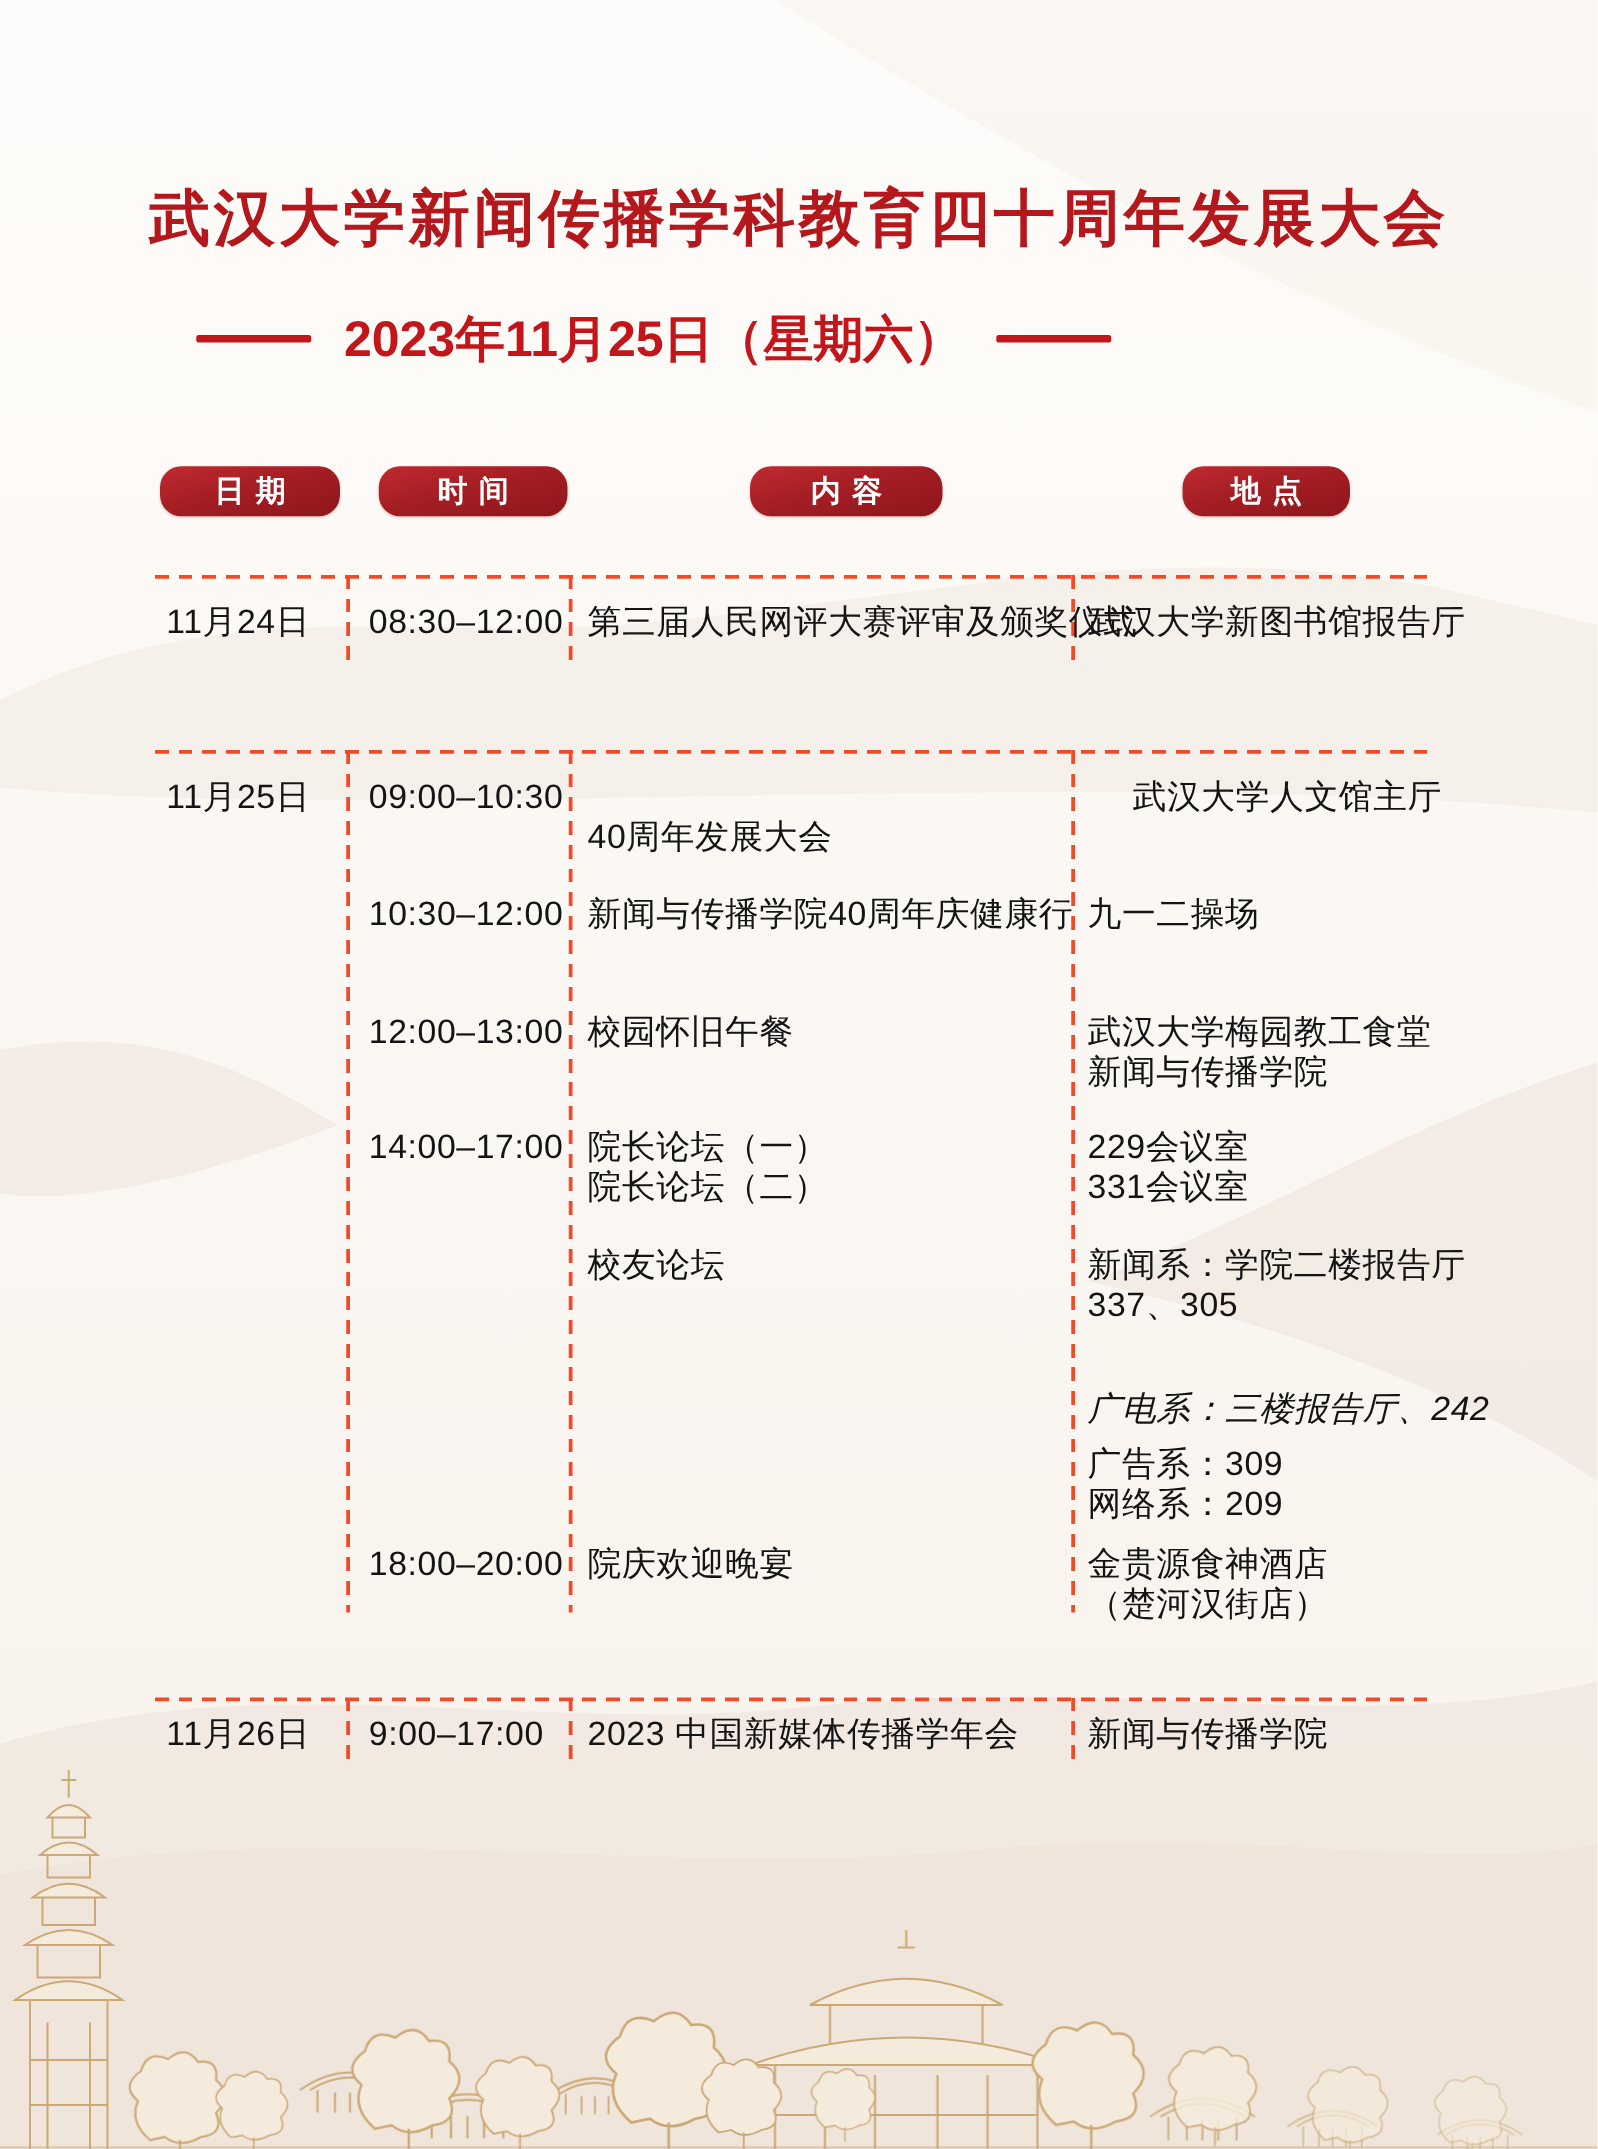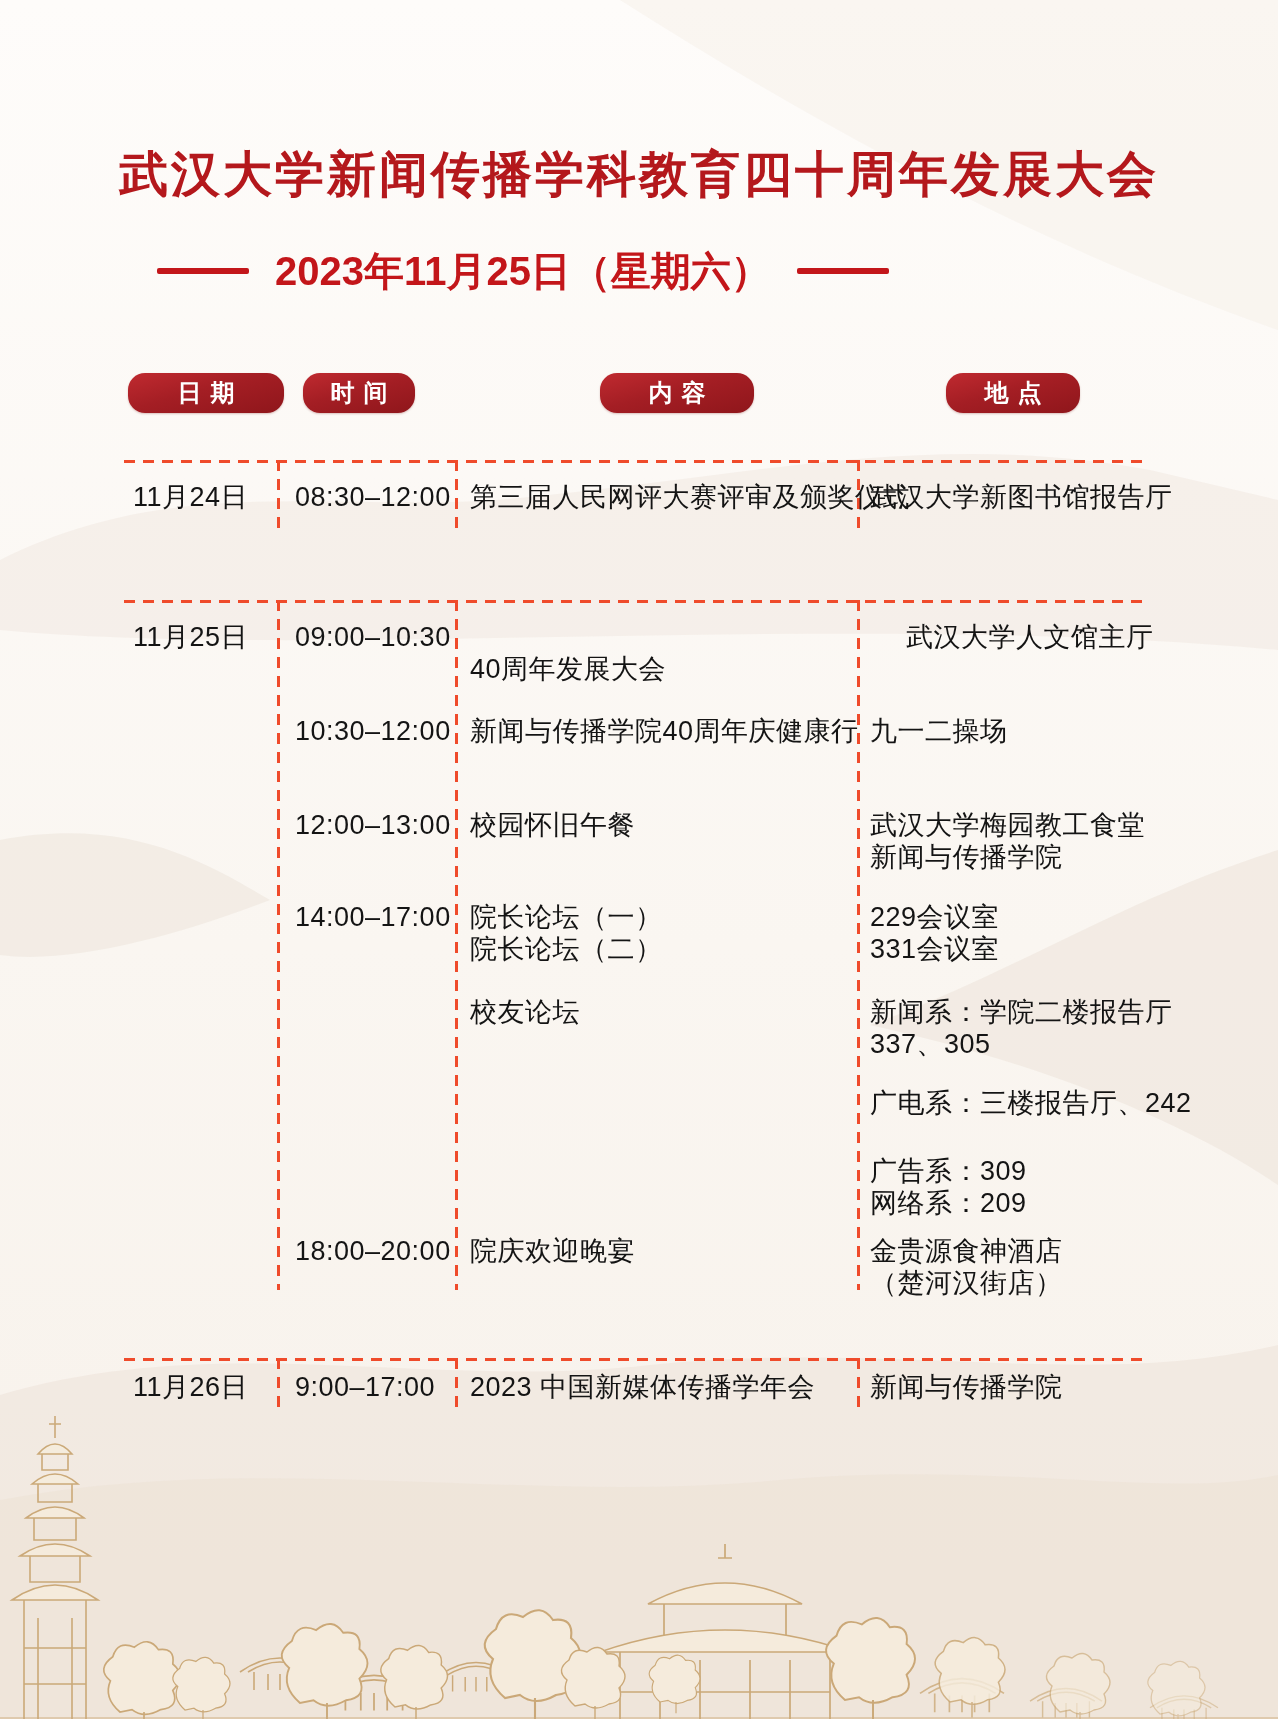--- a/index.html
+++ b/index.html
@@ -66,22 +66,22 @@
     <path d="M0,1500 C260,1450 520,1505 780,1480 C1000,1460 1160,1500 1278,1475 L1278,1719 L0,1719 Z" fill="#ede2d6" opacity="0.55"></path>
   </svg>
 
   <div class="title">武汉大学新闻传播学科教育四十周年发展大会</div>
   <div class="subtitle">
     <span class="dash"></span>
     <span>2023年11月25日（星期六）</span>
     <span class="dash"></span>
   </div>
 
-  <div class="badge" style="left:128px;width:156px;">日期</div>
-  <div class="badge" style="left:303px;width:112px;">时间</div>
+  <div class="badge" style="left:128px;width:144px;">日期</div>
+  <div class="badge" style="left:303px;width:151px;">时间</div>
   <div class="badge" style="left:600px;width:154px;">内容</div>
   <div class="badge" style="left:946px;width:134px;text-align:center;">地点</div>
 
   <div class="hline" style="top:460px;"></div>
   <div class="vline" style="left:277px;top:460px;height:72px;"></div>
   <div class="vline" style="left:455px;top:460px;height:72px;"></div>
   <div class="vline" style="left:857px;top:460px;height:72px;"></div>
   <div class="t" style="left:133px;top:481px;">11月24日</div>
   <div class="t" style="left:295px;top:481px;">08:30–12:00</div>
   <div class="t" style="left:470px;top:481px;">第三届人民网评大赛评审及颁奖仪式</div>
@@ -110,21 +110,21 @@
   <div class="t" style="left:295px;top:901px;">14:00–17:00</div>
   <div class="t" style="left:470px;top:901px;">院长论坛（一）</div>
   <div class="t" style="left:470px;top:933px;">院长论坛（二）</div>
   <div class="t" style="left:870px;top:901px;">229会议室</div>
   <div class="t" style="left:870px;top:933px;">331会议室</div>
 
   <div class="t" style="left:470px;top:996px;">校友论坛</div>
   <div class="t" style="left:870px;top:996px;">新闻系：学院二楼报告厅</div>
   <div class="t" style="left:870px;top:1028px;">337、305</div>
 
-  <div class="t" style="left:870px;top:1087px;">广电系：三楼报告厅、242</div>
+  <div class="t" style="left:870px;top:1111px;font-style:italic;">广电系：三楼报告厅、242</div>
 
   <div class="t" style="left:870px;top:1155px;">广告系：309</div>
   <div class="t" style="left:870px;top:1187px;">网络系：209</div>
 
   <div class="t" style="left:295px;top:1235px;">18:00–20:00</div>
   <div class="t" style="left:470px;top:1235px;">院庆欢迎晚宴</div>
   <div class="t" style="left:870px;top:1235px;">金贵源食神酒店</div>
   <div class="t" style="left:870px;top:1267px;text-align:right;">（楚河汉街店）</div>
 
   <div class="hline" style="top:1358px;"></div>

